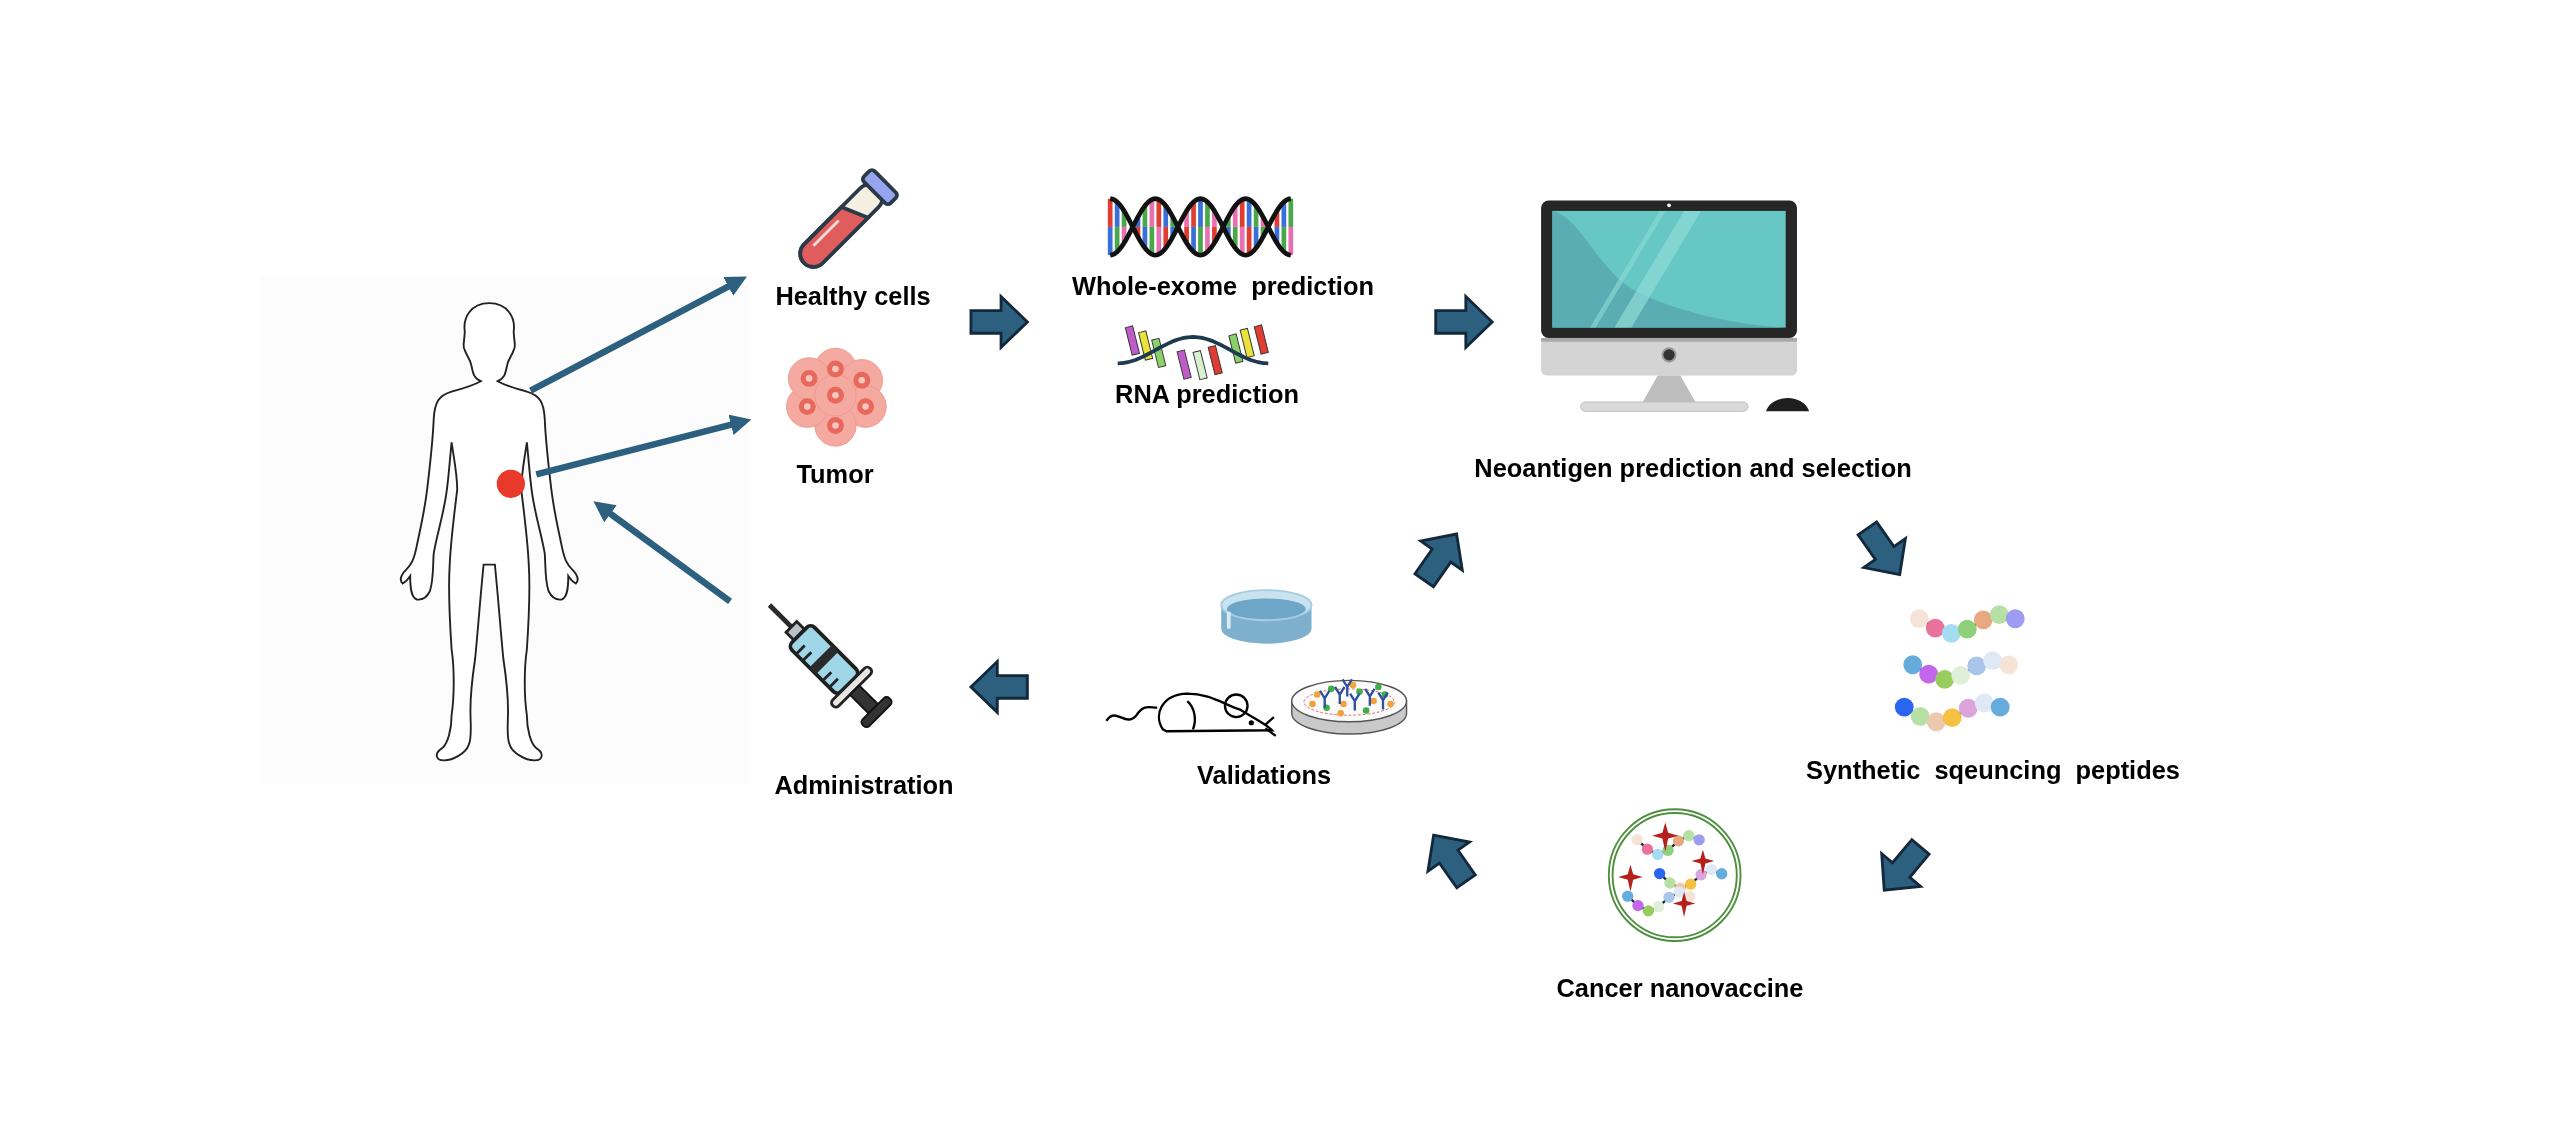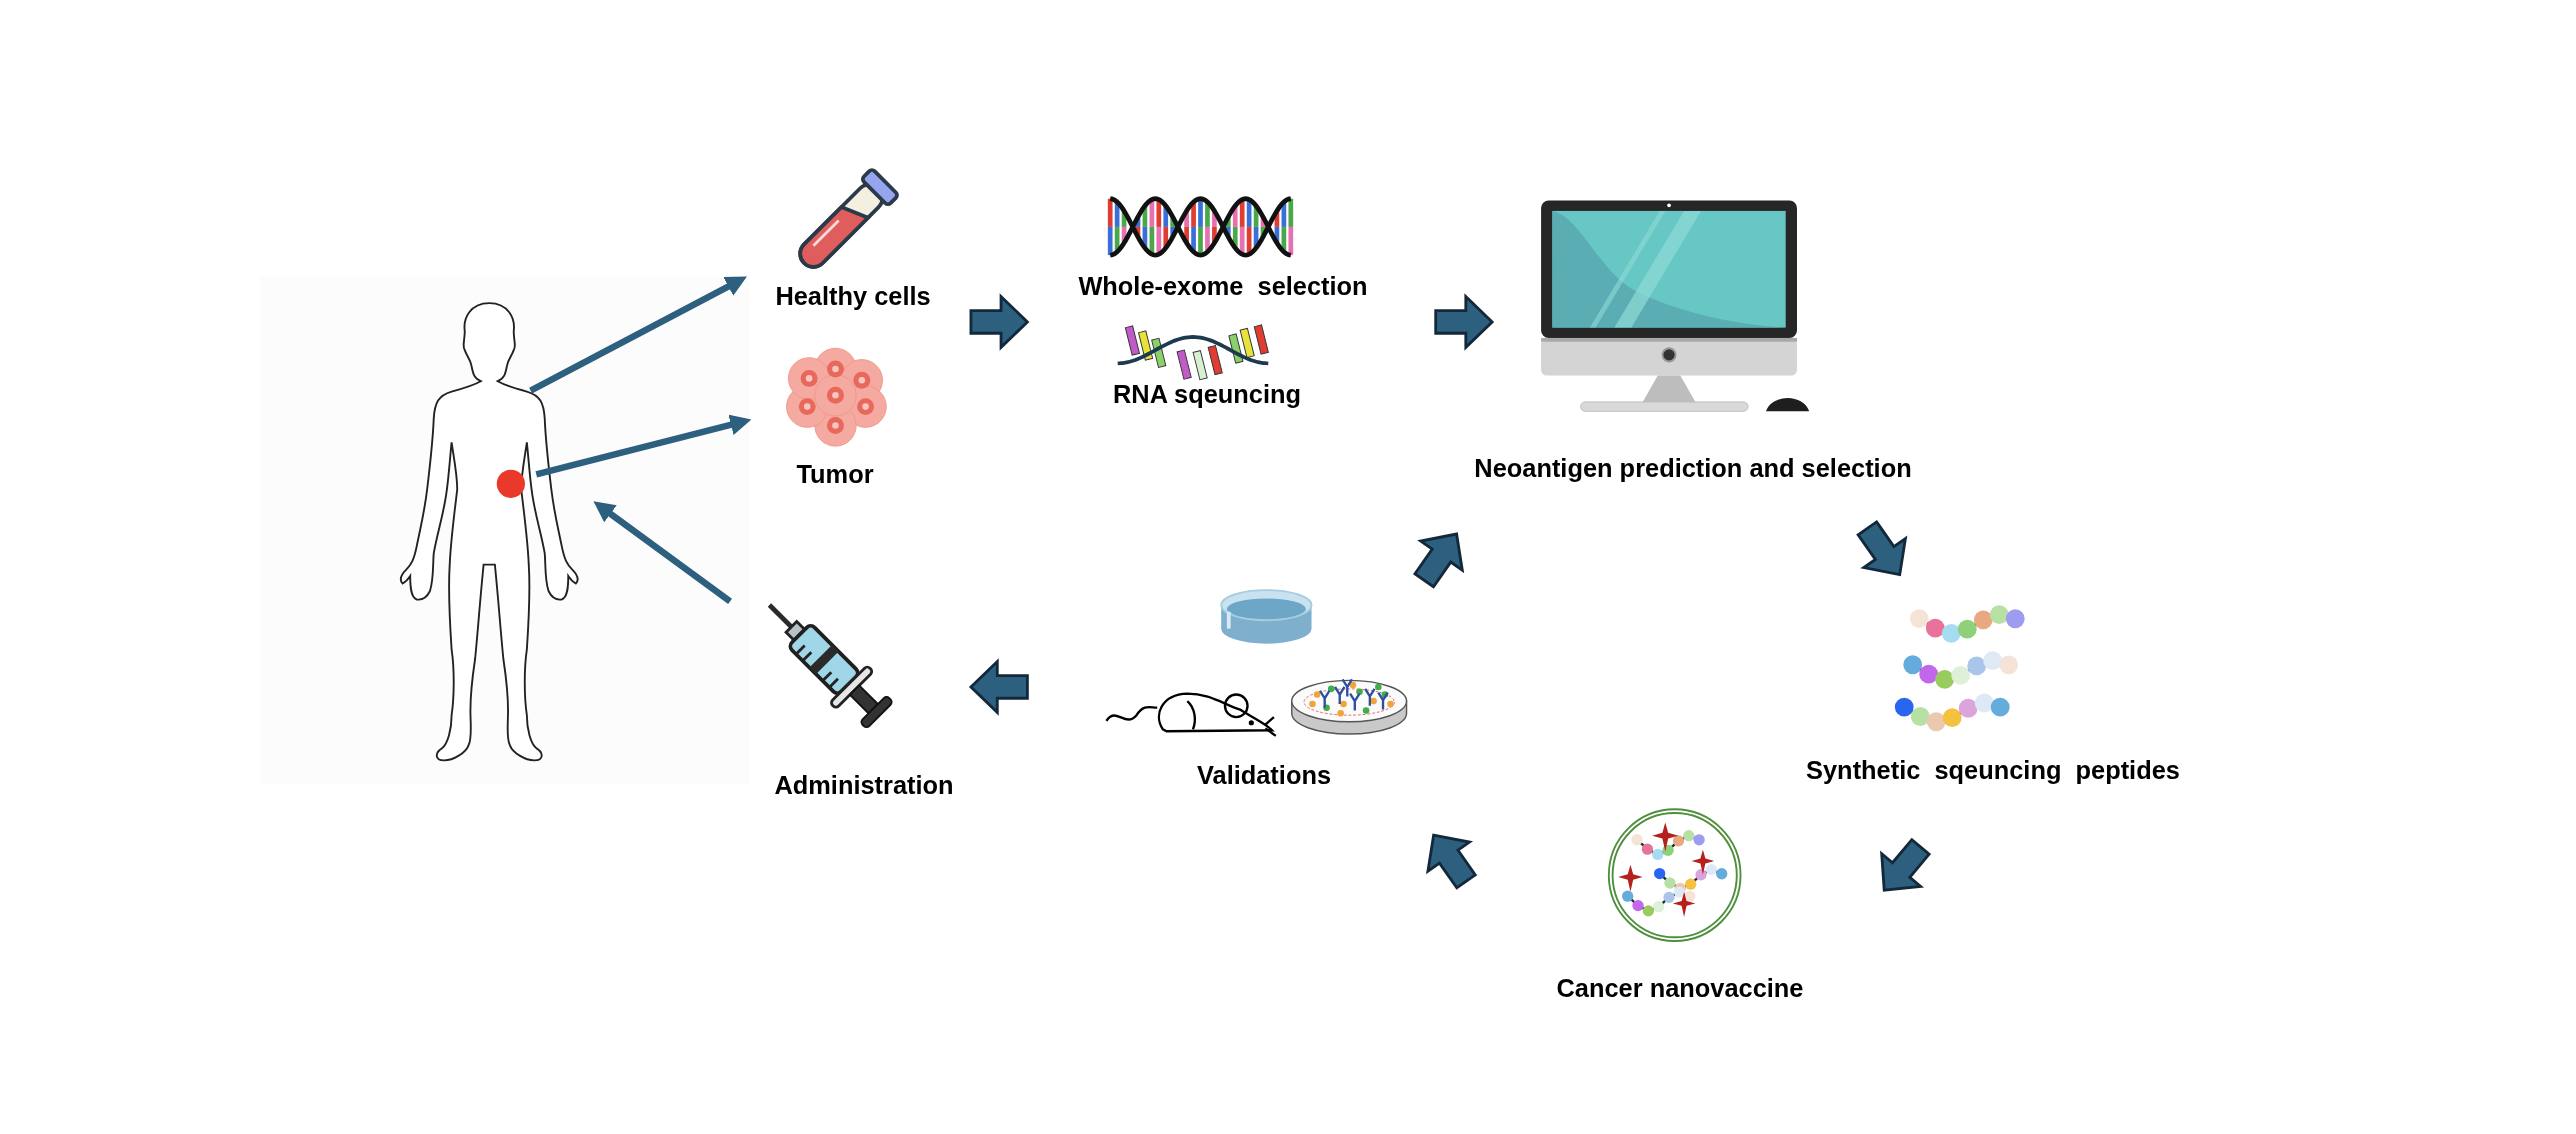--- a/index.html
+++ b/index.html
@@ -315,21 +315,21 @@
         <path d="M-30,-12 L2,-12 L2,-27 L30,0 L2,27 L2,12 L-30,12 Z" transform="translate(2002,586) rotate(55)" fill="#2d5f7f" stroke="#13283a" stroke-width="3" stroke-linejoin="miter"></path>
         <path d="M-30,-12 L2,-12 L2,-27 L30,0 L2,27 L2,12 L-30,12 Z" transform="translate(2022,923) rotate(130)" fill="#2d5f7f" stroke="#13283a" stroke-width="3" stroke-linejoin="miter"></path>
         <path d="M-30,-12 L2,-12 L2,-27 L30,0 L2,27 L2,12 L-30,12 Z" transform="translate(1541,912) rotate(-125)" fill="#2d5f7f" stroke="#13283a" stroke-width="3" stroke-linejoin="miter"></path>
         <path d="M-30,-12 L2,-12 L2,-27 L30,0 L2,27 L2,12 L-30,12 Z" transform="translate(1531,592) rotate(-55)" fill="#2d5f7f" stroke="#13283a" stroke-width="3" stroke-linejoin="miter"></path>
         <path d="M-30,-12 L2,-12 L2,-27 L30,0 L2,27 L2,12 L-30,12 Z" transform="translate(1062,730) rotate(180)" fill="#2d5f7f" stroke="#13283a" stroke-width="3" stroke-linejoin="miter"></path>
       </g>
   </svg>
 
   <div class="label" style="left:853px;top:297px">Healthy cells</div>
   <div class="label" style="left:835px;top:475px">Tumor</div>
-  <div class="label" style="left:1223px;top:287px;white-space:pre">Whole-exome  selection</div>
-  <div class="label" style="left:1207px;top:395px">RNA sqeuncing</div>
+  <div class="label" style="left:1223px;top:287px;white-space:pre">Whole-exome  prediction</div>
+  <div class="label" style="left:1207px;top:395px">RNA prediction</div>
   <div class="label" style="left:1693px;top:469px">Neoantigen prediction and selection</div>
   <div class="label" style="left:1993px;top:771px;white-space:pre">Synthetic  sqeuncing  peptides</div>
   <div class="label" style="left:1680px;top:989px">Cancer nanovaccine</div>
   <div class="label" style="left:1264px;top:776px">Validations</div>
   <div class="label" style="left:864px;top:786px">Administration</div>
 </div>
 
 
 </body></html>

